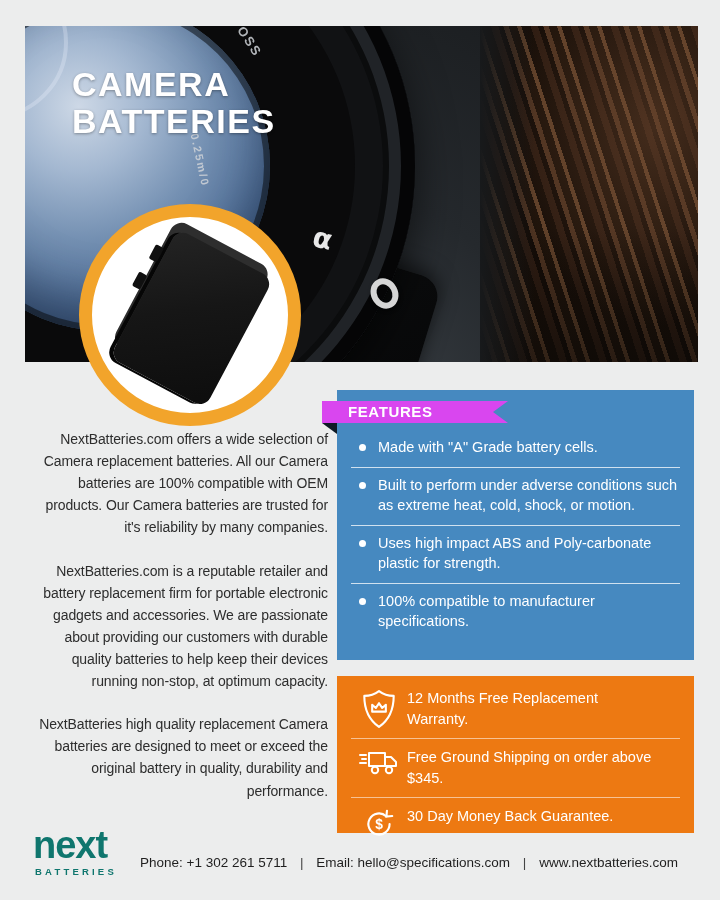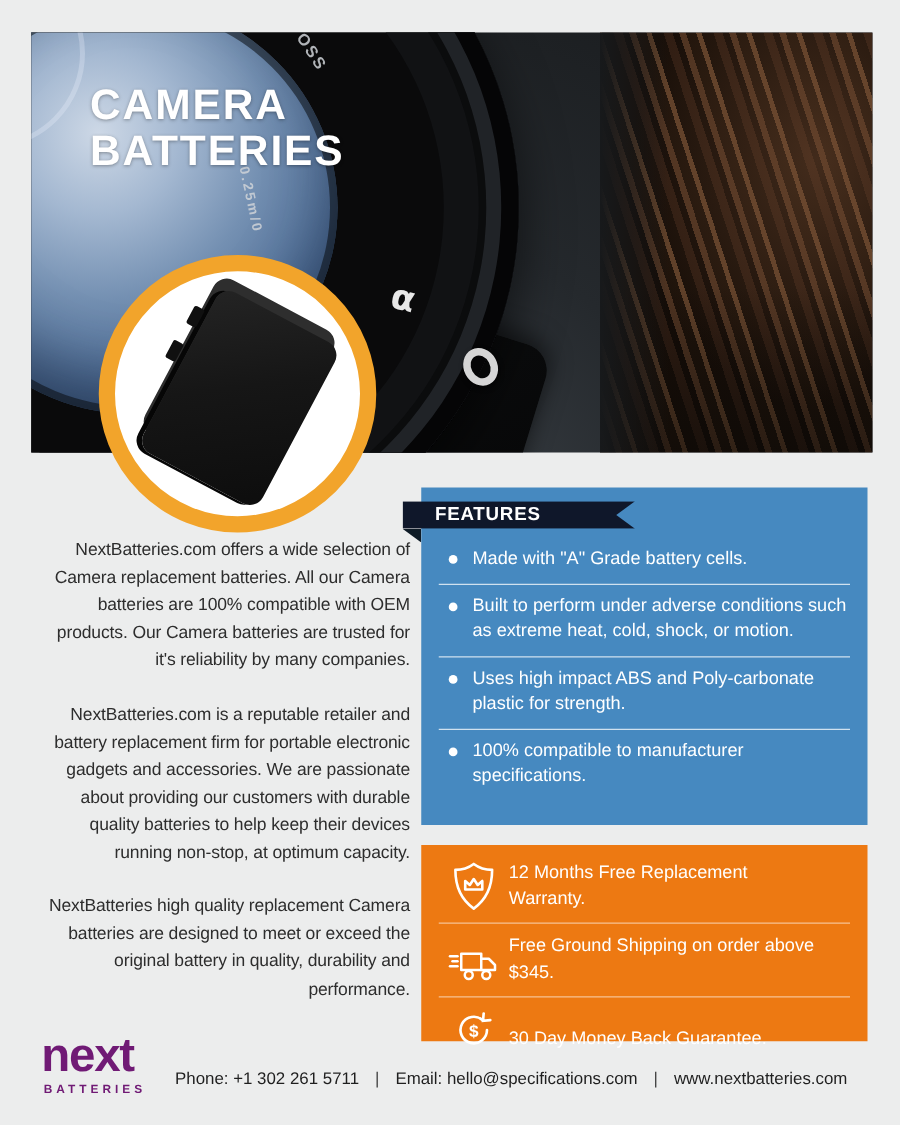--- a/index.html
+++ b/index.html
@@ -103,44 +103,44 @@
     border-bottom:1px solid rgba(255,255,255,.75);
     color:#ffffff;font-size:14.5px;line-height:1.42;
   }
   .feature-item:last-child{border-bottom:none;}
   .bullet-dot{
     flex:0 0 auto;width:7px;height:7px;border-radius:50%;background:#ffffff;
     margin:7px 12px 0 6px;
   }
   .features-ribbon{
     position:absolute;left:322px;top:401px;width:186px;height:22px;
-    background:#0f172a;z-index:6;
+    background:#d946ef;z-index:6;
     clip-path:polygon(0 0, 100% 0, calc(100% - 15px) 50%, 100% 100%, 0 100%);
     color:#ffffff;font-size:15px;font-weight:bold;letter-spacing:.6px;
     line-height:22px;padding-left:26px;box-sizing:border-box;
   }
   .ribbon-fold{
     position:absolute;left:322px;top:423px;width:15px;height:11px;
     background:#0e1b26;clip-path:polygon(0 0, 100% 0, 100% 100%);z-index:5;
   }
   
   .benefits-panel{
     position:absolute;left:337px;top:676px;width:357px;height:157px;
     background:#ed7912;box-sizing:border-box;padding:4px 14px 0 14px;
   }
   .benefit-item{
-    display:flex;align-items:flex-end;
+    display:flex;align-items:flex-start;
     border-bottom:1px solid rgba(255,255,255,.55);
     padding:8px 0;
   }
   .benefit-item:last-child{border-bottom:none;}
   .benefit-icon{flex:0 0 56px;display:flex;justify-content:center;}
   .benefit-text{color:#ffffff;font-size:14.5px;line-height:1.45;width:252px;}
   
-  .footer-logo{position:absolute;left:33px;top:826px;color:#701a75;}
+  .footer-logo{position:absolute;left:33px;top:826px;color:#0f766e;}
   .logo-next{font-size:38px;font-weight:600;letter-spacing:-1px;line-height:1;}
   .logo-batteries{font-size:9.5px;font-weight:bold;letter-spacing:3.2px;margin-top:2px;margin-left:2px;}
   .contact-line{
     position:absolute;left:140px;top:855px;color:#1f1f1f;font-size:13.5px;
   }
   .contact-line .sep{margin:0 9px;color:#444;}
 </style>
 </head>
 <body>
 

